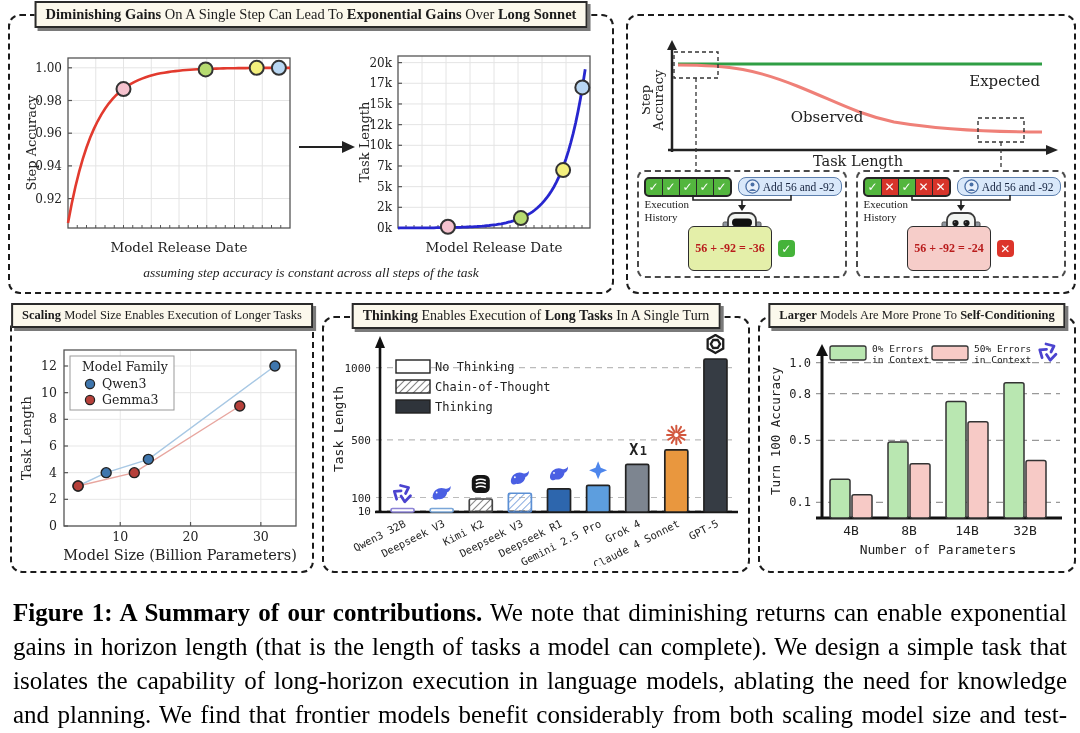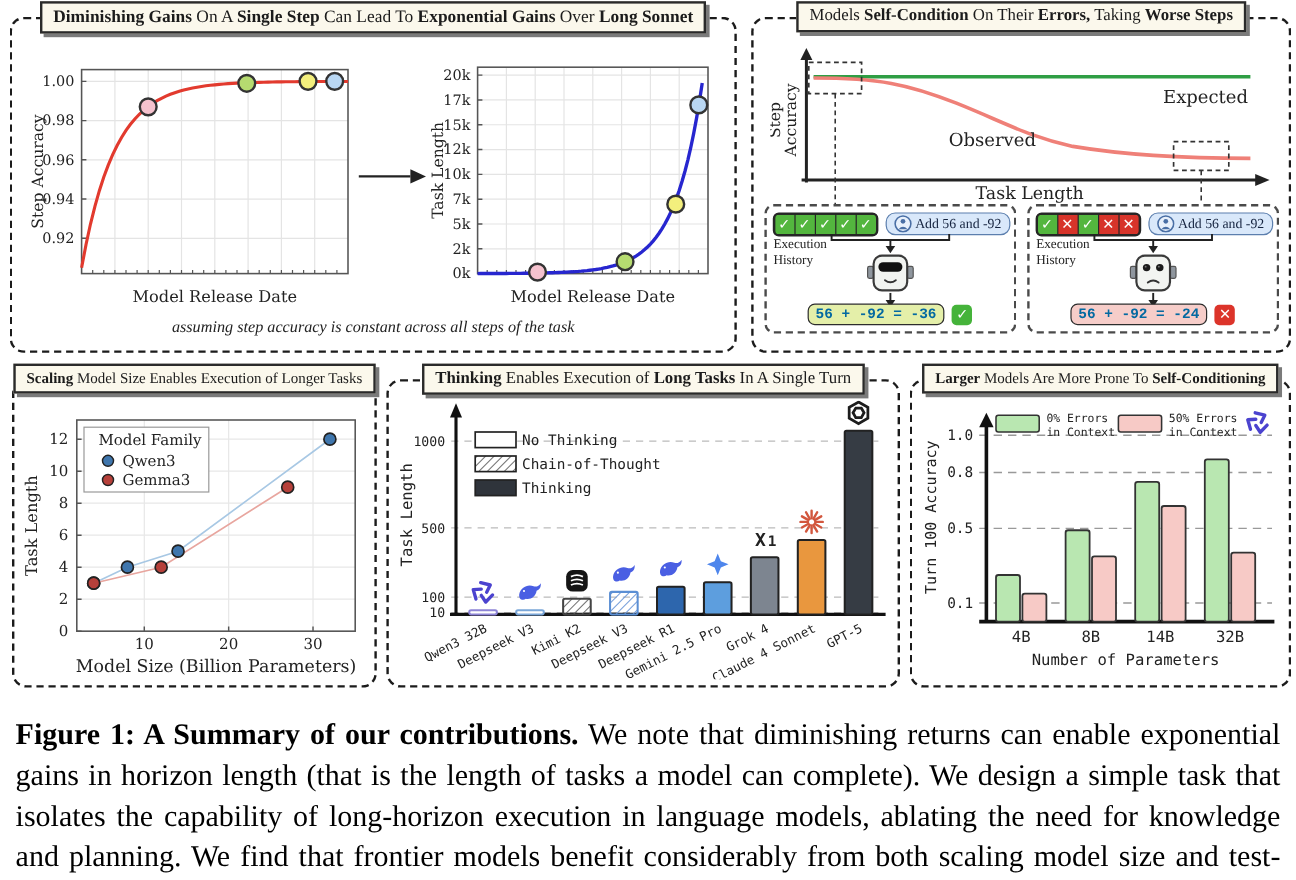--- a/index.html
+++ b/index.html
@@ -19,37 +19,37 @@
   #pb-exec-row{display:flex;gap:9px;justify-content:center;margin-top:0px;}
   .exec-box{position:relative;width:206px;height:104px;border:2px dashed #4a4a4a;border-radius:8px;background:#fff;}
   .tile-strip{position:absolute;left:5px;top:5px;display:inline-flex;gap:1px;border:2px solid #262626;border-radius:5px;overflow:hidden;background:#262626;}
   .tile{width:16px;height:16px;display:flex;align-items:center;justify-content:center;color:#fff;font-weight:700;font-size:12px;font-family:"DejaVu Sans",sans-serif;}
   .prompt-bubble{position:absolute;right:3px;top:5px;display:inline-flex;align-items:center;gap:3px;background:#d9e8fa;border:1.4px solid #5c7fae;border-radius:8px;padding:1px 6px;font-size:11.5px;color:#15233f;font-family:"Liberation Serif",serif;}
   .exec-label{position:absolute;left:6px;top:26px;font-size:11px;line-height:1.15;color:#222;}
   .bracket{position:absolute;left:0;top:22px;width:100%;height:17px;}
   .robot{position:absolute;left:50%;top:39px;transform:translateX(-50%);}
   .arrow2{position:absolute;left:50%;top:72px;transform:translateX(-50%);}
   .result-row{position:absolute;left:0;right:0;bottom:5px;display:flex;justify-content:center;align-items:center;gap:6px;}
-  .result-box{font-family:Liberation Mono, monospace;font-weight:700;font-size:12px;color:#0369a1;border:1.6px solid #2c2c2c;border-radius:6px;padding:1px 6px;}
+  .result-box{font-family:Liberation Serif, serif;font-weight:700;font-size:12px;color:#b91c1c;border:1.6px solid #2c2c2c;border-radius:6px;padding:14px 6px;}
   .verdict{width:17px;height:17px;border-radius:4px;display:flex;align-items:center;justify-content:center;color:#fff;font-size:12px;font-weight:700;font-family:"DejaVu Sans",sans-serif;}
   #panel-c{left:10px;top:316px;width:300px;height:253px;}
   #panel-c .ptitle{font-size:12.5px;}
   #panel-d{left:322px;top:316px;width:424px;height:253px;}
   #panel-d .ptitle{font-size:14px;}
   #panel-e{left:758px;top:316px;width:314px;height:253px;}
   #panel-e .ptitle{font-size:12.5px;}
   .chartwrap{display:flex;justify-content:center;margin-top:22px;}
   #caption{position:absolute;left:13px;right:13px;top:596px;font-size:25px;line-height:1.36;color:#000;text-align:justify;}
   #caption b{font-weight:700;}
 </style>
 </head>
 <body>
 
 <div class="panel" id="panel-a">
-  <div class="ptitle"><span style="font-weight: 700;">Diminishing Gains</span><span> On A </span><span style="font-weight: 700;">Single Step</span><span> Can Lead To </span><span style="font-weight: 700;">Exponential Gains</span><span> Over </span><span style="font-weight: 700;">Long Sonnet</span></div>
+  <div class="ptitle"><span style="font-weight: 700;">Diminishing Gains</span><span> On A </span><span style="font-weight: 400;">Single Step</span><span> Can Lead To </span><span style="font-weight: 700;">Exponential Gains</span><span> Over </span><span style="font-weight: 700;">Long Sonnet</span></div>
   <div id="pa-row">
     <svg id="chart-step-acc" class="serif-svg" width="272" height="218">
         <line x1="71.75" y1="12" x2="71.75" y2="182" stroke="#e4e4e4" stroke-width="1"></line>
         <line x1="99.5" y1="12" x2="99.5" y2="182" stroke="#e4e4e4" stroke-width="1"></line>
         <line x1="127.25" y1="12" x2="127.25" y2="182" stroke="#e4e4e4" stroke-width="1"></line>
         <line x1="155" y1="12" x2="155" y2="182" stroke="#e4e4e4" stroke-width="1"></line>
         <line x1="182.75" y1="12" x2="182.75" y2="182" stroke="#e4e4e4" stroke-width="1"></line>
         <line x1="210.5" y1="12" x2="210.5" y2="182" stroke="#e4e4e4" stroke-width="1"></line>
         <line x1="238.25" y1="12" x2="238.25" y2="182" stroke="#e4e4e4" stroke-width="1"></line>
         <line x1="44" y1="152.57692307692304" x2="266" y2="152.57692307692304" stroke="#e4e4e4" stroke-width="1"></line>
@@ -168,21 +168,20 @@
         <circle cx="205.12" cy="124.11538461538461" r="7" fill="#f3ef7d" stroke="#333" stroke-width="2"></circle>
         <circle cx="224.32" cy="41.423076923076934" r="7" fill="#b9d7f3" stroke="#333" stroke-width="2"></circle>
         <text x="136" y="206" text-anchor="middle" font-size="13.5">Model Release Date</text>
         <text x="0" y="0" text-anchor="middle" font-size="13" transform="translate(11,96) rotate(-90)">Task Length</text>
       </svg>
   </div>
   <div id="pa-footnote">assuming step accuracy is constant across all steps of the task</div>
 </div>
 
 <div class="panel" id="panel-b">
-  <div class="ptitle"><span>Models </span><span style="font-weight: 700;">Self-Condition</span><span> On Their </span><span style="font-weight: 700;">Errors,</span><span> Taking </span><span style="font-weight: 700;">Worse Steps</span></div>
   <div style="padding-top:22px;display:flex;justify-content:center;">
     <svg id="pb-diagram" class="serif-svg" width="418" height="132">
         <line x1="30" y1="114" x2="30" y2="8" stroke="#222" stroke-width="2.5"></line>
         <polygon points="25,12 30,2 35,12" fill="#222"></polygon>
         <line x1="26" y1="112" x2="406" y2="112" stroke="#222" stroke-width="2.5"></line>
         <polygon points="404,107 416,112 404,117" fill="#222"></polygon>
         <line x1="36" y1="26" x2="400" y2="26" stroke="#2f9e44" stroke-width="3"></line>
         <path d="M36,27 C90,27 115,32 155,48 C195,64 215,76 252,84 C300,92 350,94 400,94" fill="none" stroke="#ef8078" stroke-width="3"></path>
         <text x="398" y="48" text-anchor="end" font-size="15" fill="#2f9e44">Expected</text>
         <text x="185" y="84" text-anchor="middle" font-size="15" fill="#e4645a">Observed</text>

